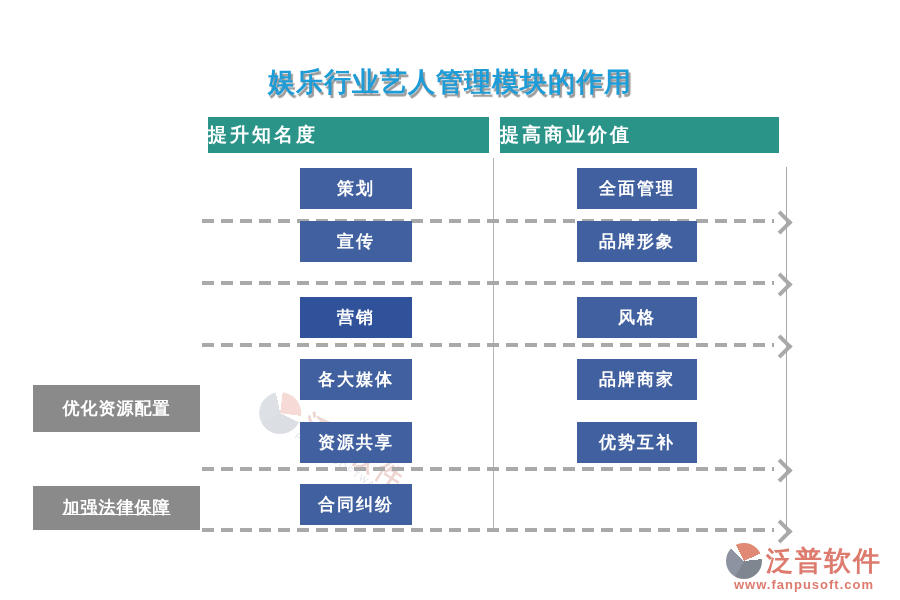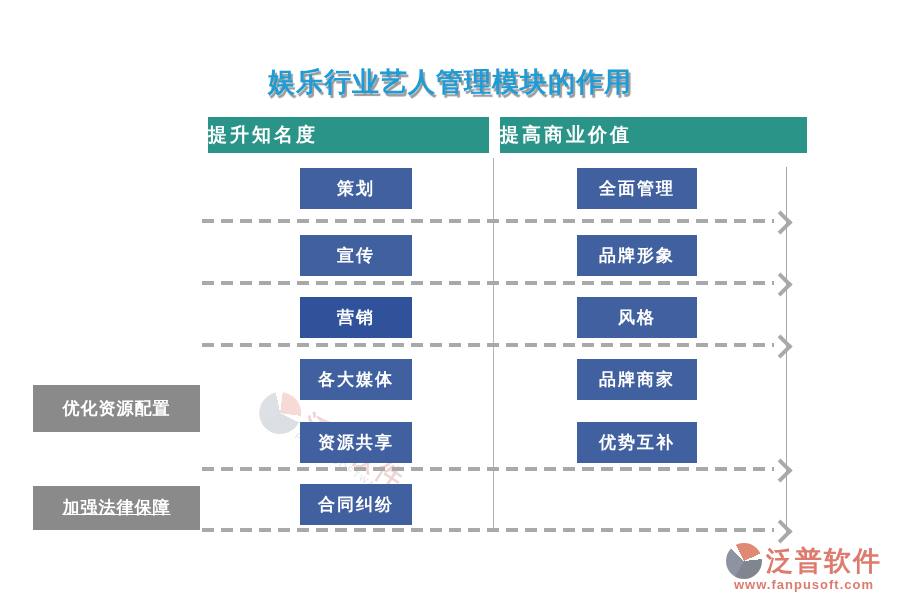--- a/index.html
+++ b/index.html
@@ -7,41 +7,41 @@
           font-family:"Liberation Sans","DejaVu Sans",sans-serif;}
 
   .title{position:absolute;top:64px;left:0;width:100%;text-align:center;
          font-size:27px;font-weight:bold;color:#1E9CD7;letter-spacing:1px;
          text-shadow:2px 3px 1px #9a9a9a;z-index:2;}
 
   .hdr{position:absolute;top:117px;height:36px;background:#2A9489;color:#ffffff;
        font-size:19px;font-weight:bold;text-align:left;line-height:36px;
        letter-spacing:3px;z-index:2;}
   .hdr.l{left:208px;width:281px;}
-  .hdr.r{left:500px;width:307px;}
+  .hdr.r{left:500px;width:279px;}
 
   .vline{position:absolute;width:1px;background:#b3b3b3;z-index:1;}
   .vmid{left:493px;top:158px;height:372px;}
   .vright{left:786px;top:167px;height:366px;background:#a6a6a6;}
 
   .arrow{position:absolute;left:202px;width:600px;height:14px;z-index:1;}
   .arrow .dash{position:absolute;left:0;top:5px;width:572px;height:4px;
                background:repeating-linear-gradient(to right,#a9a9a9 0 12px,transparent 12px 19px);}
   .arrow .chev{position:absolute;left:570px;top:0;width:13px;height:13px;
                border-top:4px solid #a9a9a9;border-right:4px solid #a9a9a9;
                transform:rotate(45deg);}
   .a1{top:214px;} .a2{top:276px;} .a3{top:338px;} .a4{top:462px;} .a5{top:523px;}
 
   .box{position:absolute;height:41px;line-height:41px;text-align:center;
        background:#40609F;color:#ffffff;font-weight:bold;font-size:17px;
        letter-spacing:2px;z-index:2;}
   .bl{left:291px;width:112px;margin-left:9px;}
   .br{left:577px;width:120px;}
   .dark{background:#2F529A;}
-  .r1{top:168px;} .r2{top:235px;} .r3{top:297px;} .r4{top:359px;} .r5{top:422px;} .r6{top:484px;}
+  .r1{top:168px;} .r2{top:221px;} .r3{top:297px;} .r4{top:359px;} .r5{top:422px;} .r6{top:484px;}
 
   .side{position:absolute;left:33px;width:167px;background:#8A8A8A;color:#ffffff;
         font-weight:bold;font-size:17px;text-align:center;letter-spacing:1px;z-index:2;}
   .s1{top:385px;height:47px;line-height:47px;}
   .s2{top:486px;height:44px;line-height:44px;text-decoration:underline;}
 
   .watermark{position:absolute;left:274px;top:384px;z-index:0;opacity:.55;
              transform:rotate(33deg);transform-origin:0 0;display:flex;align-items:flex-start;}
   .wm-icon{width:42px;height:42px;border-radius:50%;flex:0 0 auto;
            background:conic-gradient(from 210deg,#c3c9d2 0 105deg,#ffffff 105deg 124deg,

